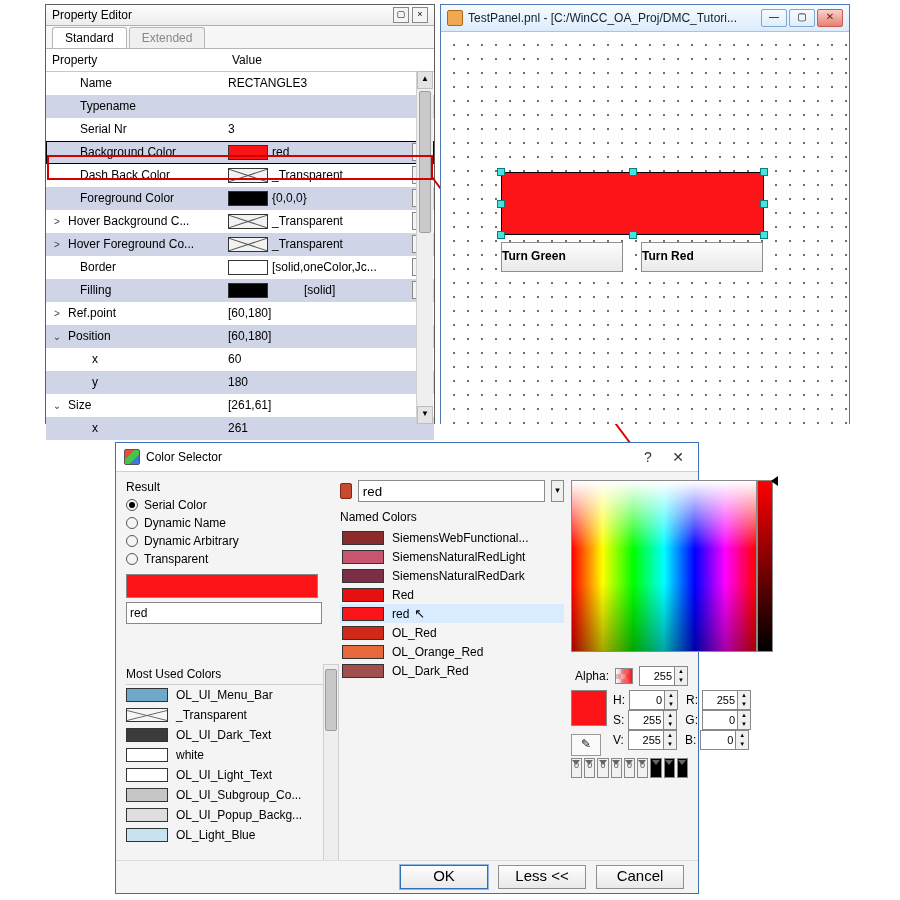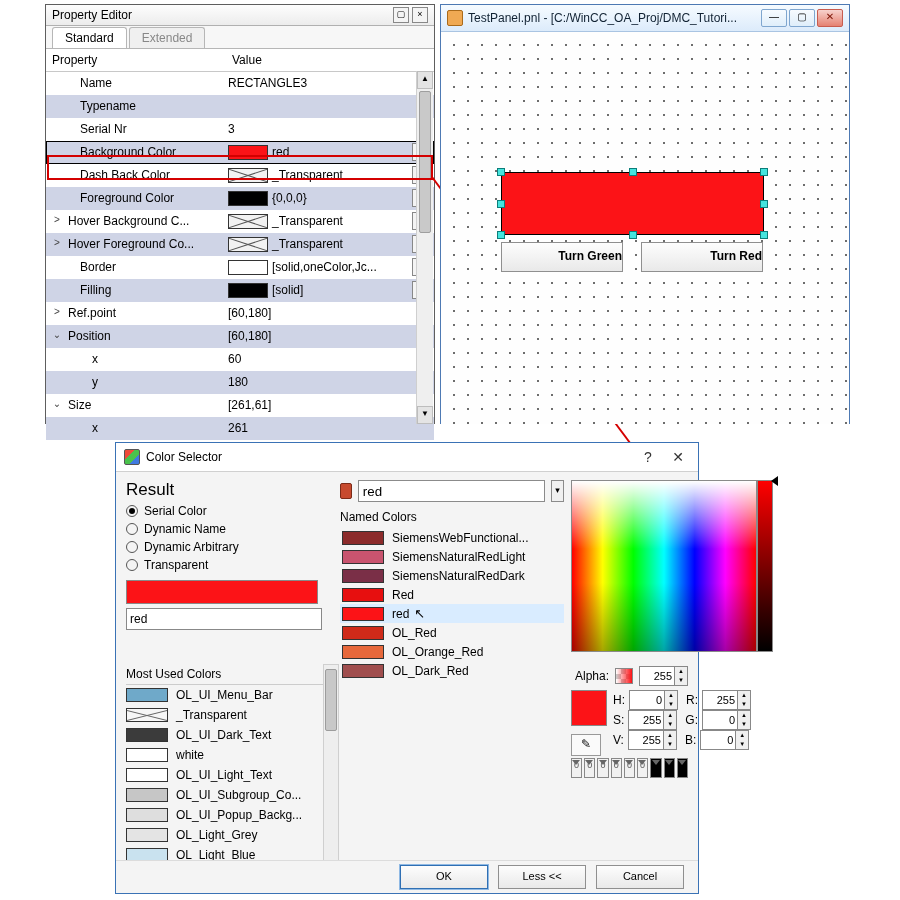--- a/index.html
+++ b/index.html
@@ -15,21 +15,21 @@
 .tab.active{background:#fff;color:#000}
 .prop-table{position:relative;height:calc(100% - 42px)}
 .pt-head{display:flex;height:22px;border-bottom:1px solid #c8c8c8;background:#fff;align-items:center}
 .pt-head .col{padding-left:6px}
 .pt-head .col.prop{width:180px;box-sizing:border-box}
 .pt-head .col.val{flex:1}
 .pt-rows{overflow:hidden}
 .row{display:flex;height:22px;align-items:center;border-bottom:1px solid transparent}
 .row.alt{background:#cfd4e6}
 .row.alt.sel{outline:1px solid #000;outline-offset:-1px}
-.row .pcell{width:180px;box-sizing:border-box;padding-left:6px;display:flex;align-items:flex-start;gap:3px}
+.row .pcell{width:180px;box-sizing:border-box;padding-left:6px;display:flex;align-items:center;gap:3px}
 .row .pcell .arrow{width:10px;display:inline-block;text-align:center;font-size:10px;color:#444}
 .row .pcell .indent{display:inline-block}
 .row .vcell{flex:1;display:flex;align-items:center;gap:4px;padding-left:2px}
 .row .swatch{width:40px;height:15px;border:1px solid #333;box-sizing:border-box}
 .row .swatch.transparent{background:#f2f2f2;position:relative;overflow:hidden}
 .row .swatch.transparent::before,.row .swatch.transparent::after{content:"";position:absolute;left:-4px;right:-4px;top:50%;border-top:1px solid #555}
 .row .swatch.transparent::before{transform:rotate(18deg)}
 .row .swatch.transparent::after{transform:rotate(-18deg)}
 .row .swatch.line{background:#fff}
 .row .dots{width:16px;height:16px;border:1px solid #888;background:#f4f4f4;text-align:center;line-height:12px;font-size:10px;margin-right:4px}
@@ -49,33 +49,33 @@
 .panel-titlebar .ttxt{flex:1;font-size:12px;color:#123;white-space:nowrap;overflow:hidden}
 .panel-titlebar .winbtns{display:flex;gap:2px}
 .panel-titlebar .wb{width:24px;height:16px;border:1px solid #7fa6cf;border-radius:2px;background:linear-gradient(#f7fbff,#dfeefa);text-align:center;font-size:10px;line-height:14px}
 .panel-titlebar .wb.close{background:linear-gradient(#f7d2cd,#e58171);border-color:#c85c4e;color:#7a1205}
 .canvas{position:relative;height:calc(100% - 26px);background-color:#fefefe;background-image:radial-gradient(circle,#6d6d6d 1px,transparent 1px);background-size:14px 14px;background-position:6px 6px}
 .draw-rect{position:absolute;left:60px;top:140px;width:261px;height:61px;background:#fc1317;border:1px solid #000}
 .handle{position:absolute;width:8px;height:8px;background:#45e4de;border:1px solid #0c7e7a;box-sizing:border-box}
 .hn{top:-5px;left:50%;margin-left:-4px}.hs{bottom:-5px;left:50%;margin-left:-4px}
 .he{right:-5px;top:50%;margin-top:-4px}.hw{left:-5px;top:50%;margin-top:-4px}
 .hnw{top:-5px;left:-5px}.hne{top:-5px;right:-5px}.hsw{bottom:-5px;left:-5px}.hse{bottom:-5px;right:-5px}
-.panel-btn{position:absolute;top:210px;width:120px;height:28px;background:linear-gradient(#fdfdfd,#e9e9e9);border:1px solid #8f8f8f;text-align:right;line-height:26px;font-weight:bold}
+.panel-btn{position:absolute;top:210px;width:120px;height:28px;background:linear-gradient(#fdfdfd,#e9e9e9);border:1px solid #8f8f8f;text-align:left;line-height:26px;font-weight:bold}
 .panel-btn.green{left:60px}
 .panel-btn.red{left:200px}
 
 
 .cs-win{position:absolute;left:115px;top:442px;width:584px;height:452px;border:1px solid #3a72b5;background:#f4f4f4;box-sizing:border-box}
 .cs-titlebar{height:28px;background:#fff;border-bottom:1px solid #d0d0d0;display:flex;align-items:center;padding:0 8px;gap:6px}
 .cs-titlebar .cicon{width:14px;height:14px;background:linear-gradient(135deg,#f04a38 0 33%,#4ac24c 33% 66%,#3f7ae0 66%);border:1px solid #555;border-radius:2px}
 .cs-titlebar .ttl{flex:1}
 .cs-titlebar .hbtn{width:24px;text-align:center;font-size:14px;color:#333}
 .cs-body{position:relative;padding:10px;height:calc(100% - 60px);box-sizing:border-box}
 .cs-result{position:absolute;left:10px;top:8px;width:200px}
-.cs-result .grp-title{font-size:17px;margin-bottom:4px}
+.cs-result .grp-title{font-size:12px;margin-bottom:4px}
 .radio{display:flex;align-items:center;gap:6px;margin:4px 0}
 .radio .r{width:12px;height:12px;border:1px solid #555;border-radius:50%;box-sizing:border-box;position:relative}
 .radio.sel .r::after{content:"";position:absolute;left:2px;top:2px;width:6px;height:6px;background:#000;border-radius:50%}
 .cs-result .bigsw{width:190px;height:22px;background:#fc1317;border:1px solid #888;margin:8px 0 4px 0}
 .cs-result input.redname{width:188px;height:18px;border:1px solid #888;padding:1px 3px;font-family:inherit;font-size:12px}
 .cs-most{position:absolute;left:10px;top:192px;width:200px}
 .cs-most .hdr{font-size:12px;padding:3px 0;border-bottom:1px solid #ccc}
 .mu-list{border:none}
 .mu-item{display:flex;align-items:center;gap:8px;height:20px}
 .mu-item .sw{width:40px;height:12px;border:1px solid #333}
@@ -118,21 +118,21 @@
 .hsv-row{display:flex;align-items:center;gap:4px;height:20px;margin-left:42px}
 .hsv-row .l1{width:14px;text-align:right}
 .eyedrop{position:absolute;left:0;top:44px;width:28px;height:20px;border:1px solid #999;background:#fafafa;text-align:center;line-height:18px}
 .recent-row{position:absolute;top:278px;left:0;right:0;display:flex;gap:2px}
 .recent-row .rc{width:26px;height:18px;border:1px solid #888;background:#f1f1f1;position:relative}
 .recent-row .rc::after{content:"";position:absolute;right:1px;top:1px;width:0;height:0;border-left:4px solid transparent;border-right:4px solid transparent;border-top:5px solid #666}
 .recent-row .rc.black{background:#000}
 .recent-row .rc .n{position:absolute;left:2px;top:1px;font-size:9px;color:#555}
 
 .cs-footer{position:absolute;left:0;right:0;bottom:0;height:32px;display:flex;justify-content:flex-end;align-items:center;gap:10px;padding:0 14px;background:#f4f4f4;border-top:1px solid #dcdcdc}
-.cs-footer .fbtn{min-width:70px;height:22px;border:1px solid #8f8f8f;background:linear-gradient(#fdfdfd,#e9e9e9);text-align:center;line-height:20px;font-size:11px;padding:0 8px}
+.cs-footer .fbtn{min-width:70px;height:22px;border:1px solid #8f8f8f;background:linear-gradient(#fdfdfd,#e9e9e9);text-align:center;line-height:20px;font-size:15px;padding:0 8px}
 .cs-footer .fbtn.primary{border:1px solid #2f6fb3;outline:1px solid #8fb9e4}
 </style>
 </head>
 <body>
 
 <div class="stage">
 
   <div class="prop-win">
     <div class="prop-titlebar">
       <span>Property Editor</span>
@@ -253,21 +253,21 @@
             </div>
           </div>
           <div class="row alt">
             <div class="pcell">
               <span class="arrow"></span>
               <span class="indent" style="width: 12px;"></span>
               <span>Filling</span>
             </div>
             <div class="vcell">
               <span class="swatch" style="background: rgb(0, 0, 0);"></span>
-              <span style="flex: 1 1 0%;">[solid]</span>
+              <span style="flex: 1 1 0%; margin-left: 32px;">[solid]</span>
               <span class="dots">…</span>
             </div>
           </div>
           <div class="row">
             <div class="pcell">
               <span class="arrow">&gt;</span>
               <span class="indent" style="width: 0px;"></span>
               <span>Ref.point</span>
             </div>
             <div class="vcell">
@@ -424,24 +424,20 @@
               <span class="sw" style="background: rgb(255, 255, 255);"></span>
               <span>OL_UI_Light_Text</span>
             </div>
             <div class="mu-item">
               <span class="sw" style="background: rgb(198, 198, 198);"></span>
               <span>OL_UI_Subgroup_Co...</span>
             </div>
             <div class="mu-item">
               <span class="sw" style="background: rgb(222, 222, 222);"></span>
               <span>OL_UI_Popup_Backg...</span>
-            </div>
-            <div class="mu-item">
-              <span class="sw" style="background: rgb(228, 228, 228);"></span>
-              <span>OL_Light_Grey</span>
             </div>
             <div class="mu-item">
               <span class="sw" style="background: rgb(201, 226, 239);"></span>
               <span>OL_Light_Blue</span>
             </div>
           </div>
       </div>
       <div class="cs-most-scroll">
           <div class="th"></div>
         </div>

